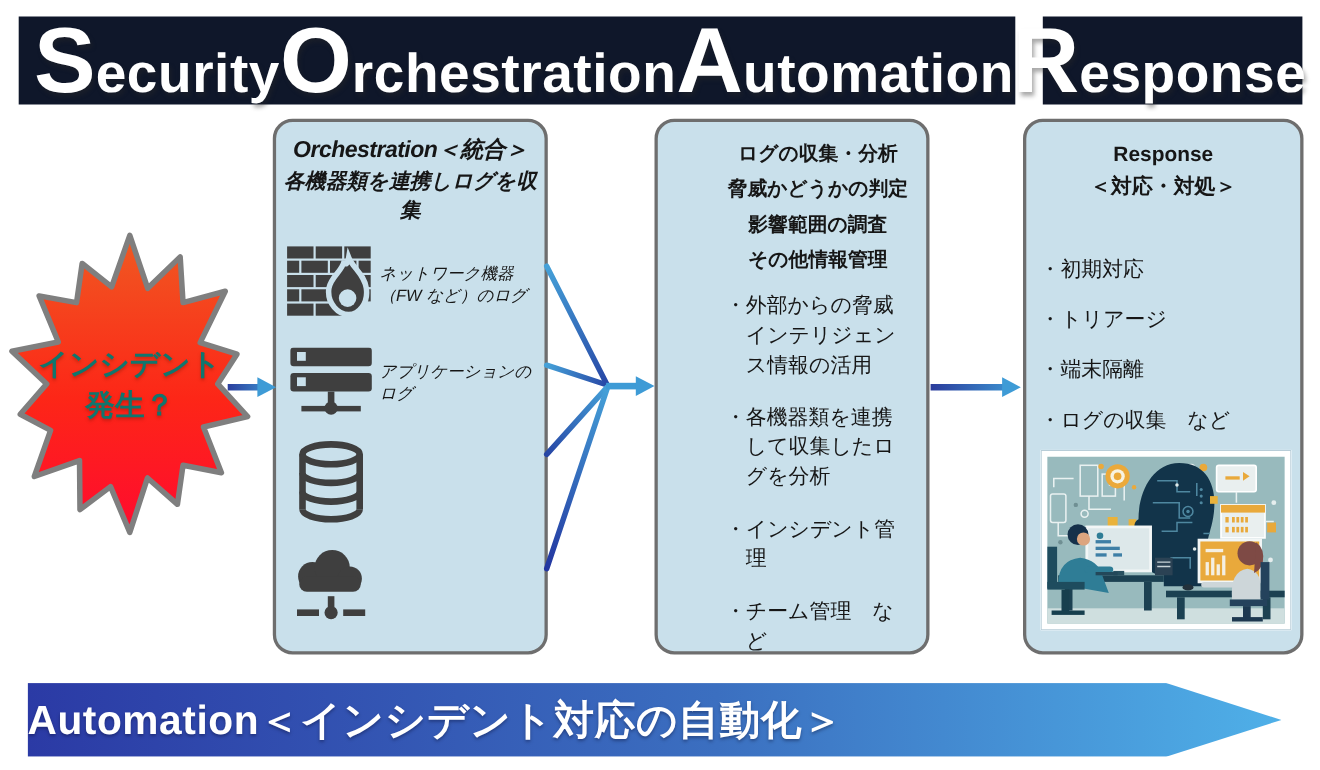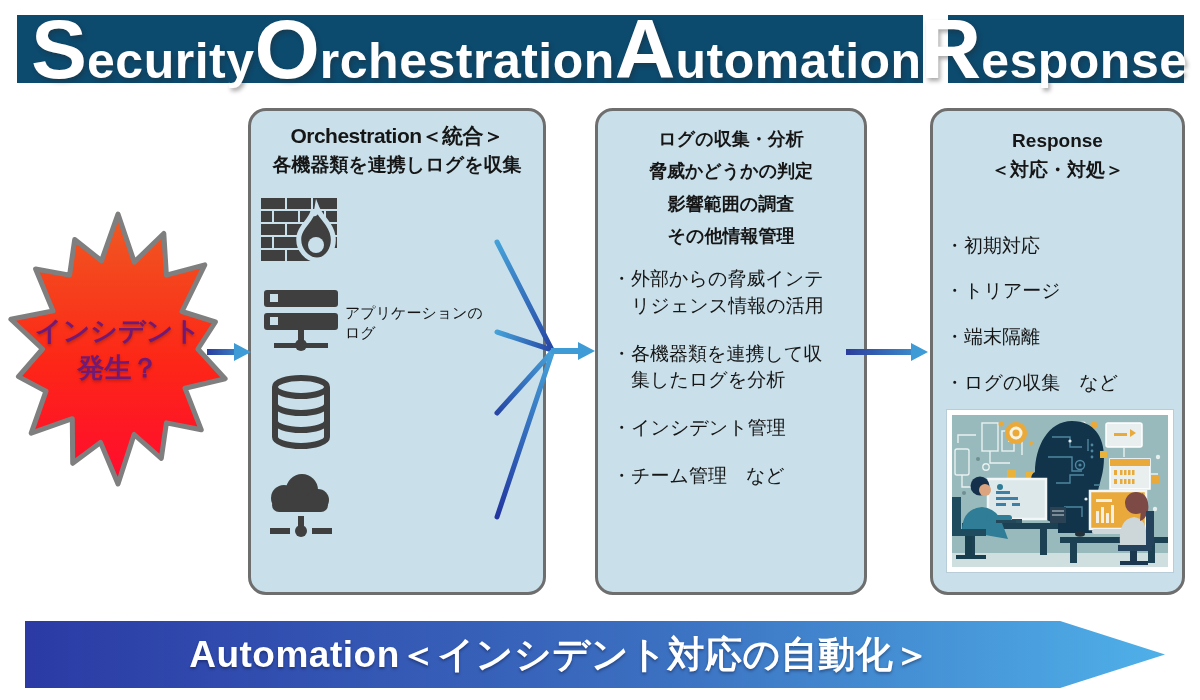--- a/index.html
+++ b/index.html
@@ -1,42 +1,42 @@
 <!DOCTYPE html>
 <html><head>
 <meta charset="utf-8">
 <style>
   html,body{margin:0;padding:0;background:#ffffff;}
   body{width:1200px;height:700px;position:relative;overflow:hidden;
        font-family:"Liberation Sans","DejaVu Sans",sans-serif;}
   .stage{position:absolute;left:0;top:0;width:1200px;height:700px;}
 
   
-  .topbar-seg{position:absolute;top:15px;height:68px;background:#0c4a6e;
+  .topbar-seg{position:absolute;top:15px;height:80px;background:#0f172a;
               display:flex;align-items:center;box-sizing:border-box;overflow:visible;}
   #topseg1{left:17px;width:906px;justify-content:space-between;padding:0 18px 0 14px;}
   #topseg2{left:948px;width:236px;justify-content:center;padding-right:10px;}
   .soar-word{color:#fff;font-weight:bold;white-space:nowrap;line-height:1;
              text-shadow:2px 3px 4px rgba(40,40,40,.4);}
   .soar-word .big{font-size:84px;}
   .soar-word .rest{font-size:50px;letter-spacing:.5px;}
   #topseg2 .big{margin-left:-14px;}
 
   
   .burst-wrap{position:absolute;left:2px;top:208px;width:232px;height:284px;}
   .burst-wrap svg{position:absolute;left:0;top:0;}
   .burst-text{position:absolute;inset:0;display:flex;flex-direction:column;
-              align-items:center;justify-content:center;color:#701a75;font-weight:bold;
+              align-items:center;justify-content:center;color:#0f766e;font-weight:bold;
               font-size:27px;line-height:1.38;text-shadow:0 2px 3px rgba(90,20,0,.35);}
 
   
   .panel{position:absolute;top:108px;height:487px;background:#C9E0EB;
          border:3px solid #6E6E6E;border-radius:18px;box-sizing:border-box;color:#161616;}
-  #panel1{left:248px;width:298px;}
-  #panel2{left:595px;width:272px;}
+  #panel1{left:248px;width:250px;font-style:italic;}
+  #panel2{left:595px;width:250px;padding-left:47px;}
   #panel3{left:930px;width:255px;}
 
   .p1-title{font-size:21px;font-weight:bold;text-align:center;margin-top:11px;letter-spacing:-.5px;}
   .p1-sub{font-size:19px;font-weight:bold;text-align:center;margin-top:2px;}
   .p1-rows{margin-top:18px;display:flex;flex-direction:column;gap:18px;padding:0 4px 0 6px;}
   .p1-row{display:flex;align-items:center;}
   .p1-row .icon{flex:0 0 88px;display:flex;justify-content:center;}
   .p1-row .lbl{font-size:15px;line-height:1.35;width:148px;}
 
   .p2-head{font-size:18px;font-weight:bold;text-align:center;line-height:1.8;margin-top:12px;}
@@ -50,21 +50,21 @@
           box-sizing:border-box;padding:6px;box-shadow:0 0 0 1px #b8cdd8 inset;}
   .p3-pic svg{display:block;}
 
   
   .connectors{position:absolute;left:0;top:0;pointer-events:none;}
 
   
   .bottom-banner{position:absolute;left:25px;top:621px;width:1140px;height:67px;
     background:linear-gradient(90deg,#2B3AA5 0%,#3B6FC0 55%,#4FB0E8 100%);
     clip-path:polygon(0 0,90.8% 0,100% 50%,90.8% 100%,0 100%);
-    display:flex;align-items:center;justify-content:center;}
+    display:flex;align-items:center;justify-content:flex-start;}
   .bottom-label{color:#fff;font-weight:bold;font-size:37px;letter-spacing:.5px;
     padding-right:70px;text-shadow:0 2px 3px rgba(0,0,30,.35);}
 </style>
 </head>
 <body>
 
 <div class="stage">
 
   <div class="topbar-seg" id="topseg1">
     <span class="soar-word"><span class="big">S</span><span class="rest">ecurity</span></span>
@@ -117,20 +117,21 @@
                 <rect x="67" y="41" width="11" height="11"></rect>
               <rect x="2" y="54" width="24" height="11"></rect>
                 <rect x="28" y="54" width="24" height="11"></rect>
             </g>
             <g transform="translate(34,12)">
               <path d="M24,0 C28,10 38,15 40,28 C42,42 33,52 24,52 C15,52 4,42 6,28 C8,17 18,13 20,3 C21,8 23,6 24,0 Z" fill="#3F3F3F" stroke="#C9E0EB" stroke-width="5"></path>
               <circle cx="23" cy="37" r="8" fill="#C9E0EB"></circle>
             </g>
           </svg>
         </span>
+        <span class="lbl">ネットワーク機器（FW など）のログ</span>
       </div>
 
       <div class="p1-row">
         <span class="icon">
           <svg width="78" height="66" viewBox="0 0 78 66">
             <g fill="#3F3F3F">
               <rect x="2" y="0" width="74" height="17" rx="3"></rect>
               <rect x="2" y="23" width="74" height="17" rx="3"></rect>
               <rect x="36" y="40" width="6" height="14"></rect>
               <rect x="12" y="53" width="54" height="5"></rect>

